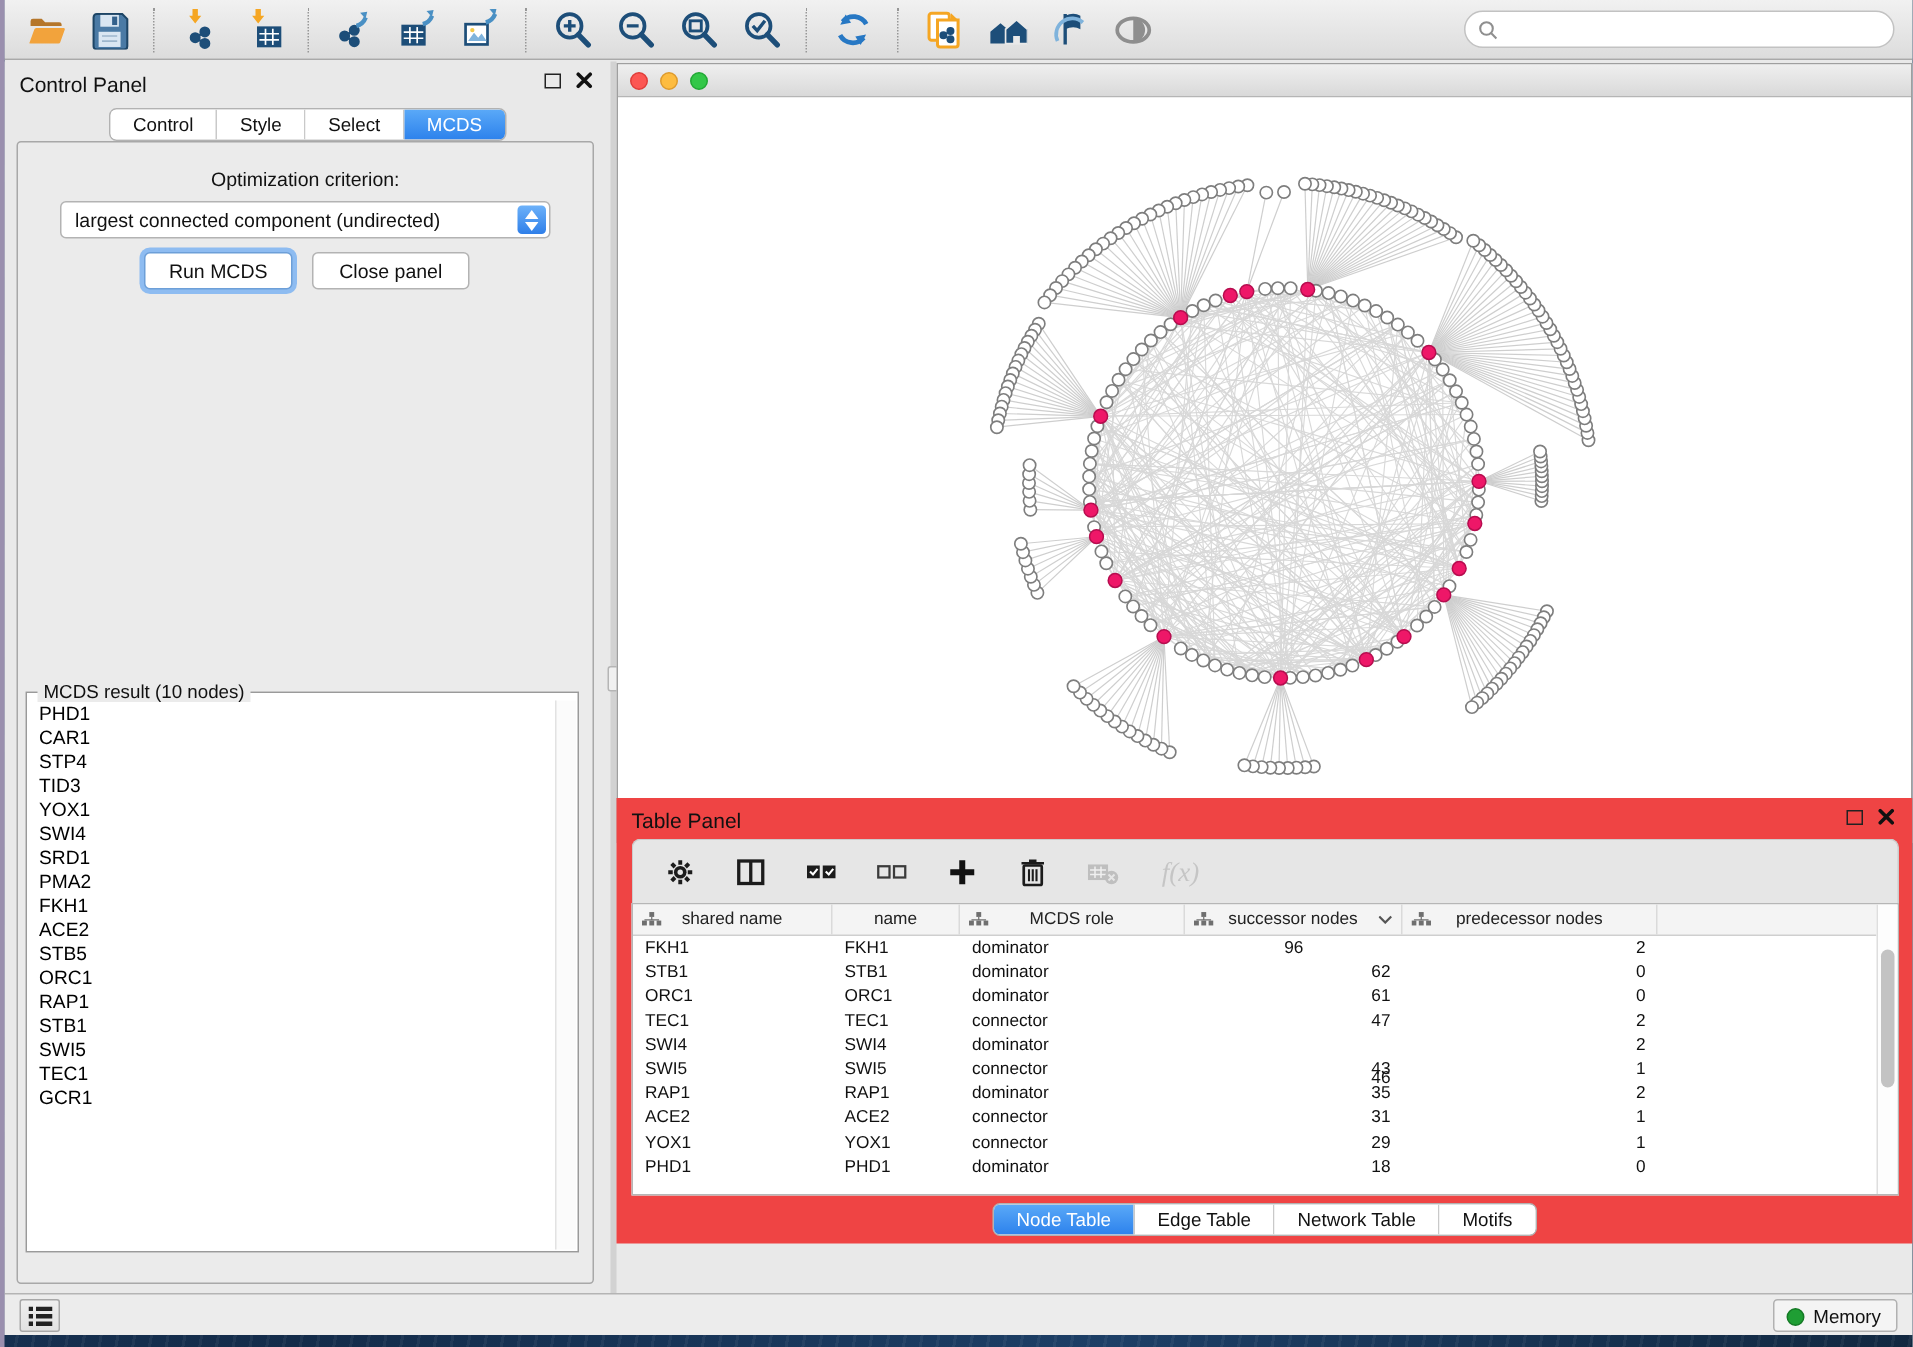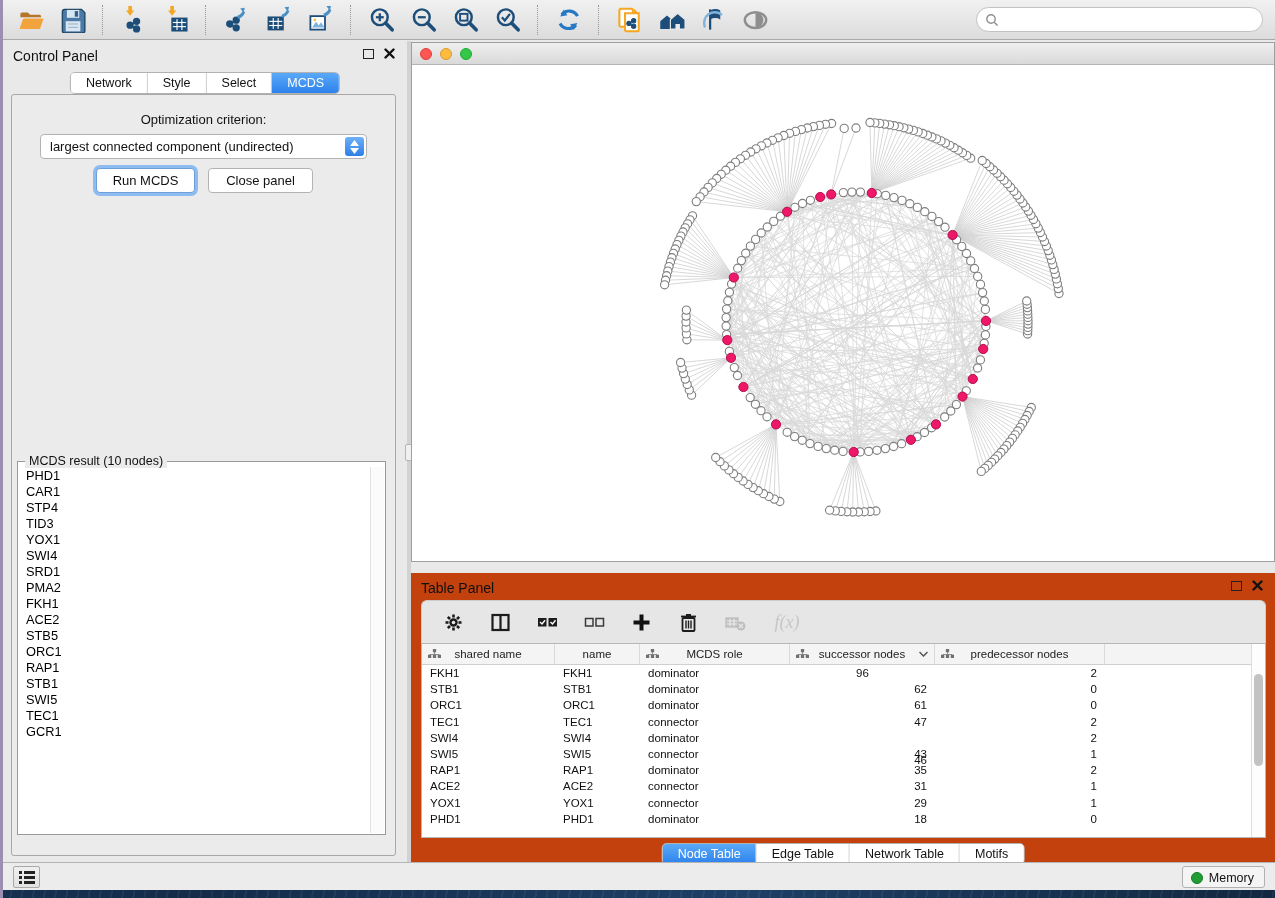--- a/index.html
+++ b/index.html
@@ -73,21 +73,21 @@
     background:linear-gradient(#efefef,#d9d9d9); border-bottom:1px solid #b5b5b5; }
   .traffic { position:absolute; top:5px; width:12px; height:12px; border-radius:50%; }
   #tl-red { left:8px; background:#fc5753; border:1px solid #df3e3a;}
   #tl-yellow { left:28px; background:#fdbc40; border:1px solid #de9b2d;}
   #tl-green { left:48px; background:#33c748; border:1px solid #22a835;}
   #nw-title { position:absolute; width:100%; text-align:center; top:4px; font-size:12.5px; color:#222; }
   #nw-canvas { position:absolute; left:0; top:22px; right:0; bottom:0; background:#fff; }
   #nw-canvas svg { position:absolute; left:0; top:0; }
 
   
-  #table-panel { position:absolute; left:408px; top:573px; width:864px; height:297px; background:#c2410c; }
+  #table-panel { position:absolute; left:408px; top:532px; width:864px; height:297px; background:#ef4444; }
   #tp-toolbar { position:absolute; left:10px; right:9px; top:27px; height:43px;
     background:#e6e6e6; border:1px solid #cccccc; border-radius:6px 6px 0 0; border-bottom:none;
     display:flex; align-items:center; padding-left:19px; gap:23px; }
   .tpi { width:24px; height:24px; display:flex; align-items:center; justify-content:center; }
   .tpi svg { width:21px; height:21px; }
   .tpi.disabled { opacity:.42; }
   .fx-label { font-family:"Liberation Serif", serif; font-style:italic; font-size:18px; color:#9a9a9a; }
 
   #tp-table { position:absolute; left:10px; right:9px; top:70px; bottom:32px;
     background:#fff; border:1px solid #b6b6b6;text-decoration:underline; }
@@ -290,21 +290,21 @@
     <div class="panel-title">Control Panel</div>
     <div class="win-btns">
       <div class="float-btn"></div>
       <div class="close-x">
         <svg viewBox="0 0 11 11">
             <path d="M1.5 1.5 L9.5 9.5 M9.5 1.5 L1.5 9.5" stroke="#111" stroke-width="2.4" stroke-linecap="round"></path>
           </svg>
       </div>
     </div>
     <div id="cp-tabs">
-        <div class="seg-tab">Network</div>
+        <div class="seg-tab">Control</div>
         <div class="seg-tab">Style</div>
         <div class="seg-tab">Select</div>
         <div class="seg-tab selected">MCDS</div>
       </div>
     <div id="cp-content">
       <div id="opt-label">Optimization criterion:</div>
       <div id="criterion-select">
         <span>largest connected component (undirected)</span>
         <div id="criterion-stepper">
           <svg viewBox="0 0 9 6">

